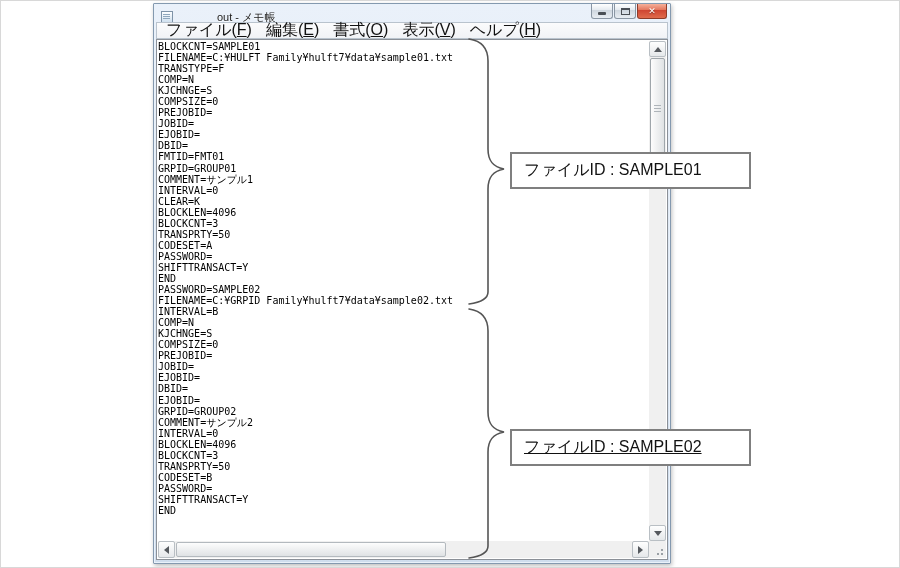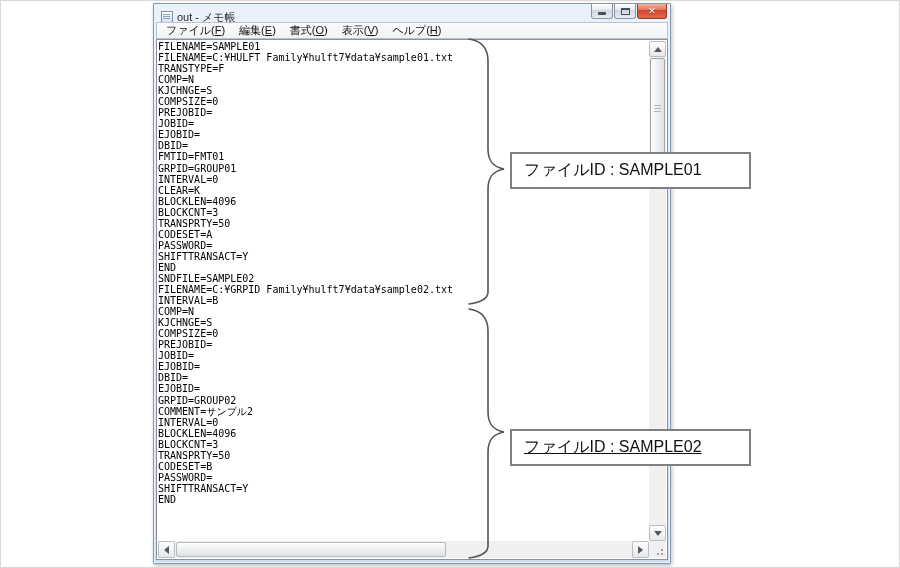--- a/index.html
+++ b/index.html
@@ -4,38 +4,38 @@
 <style>
   html,body{margin:0;padding:0;background:#fff;}
   #canvas{position:relative;width:900px;height:568px;background:#ffffff;border:1px solid #d8d8d8;box-sizing:border-box;overflow:hidden;
           font-family:"Liberation Sans","DejaVu Sans",sans-serif;}
 
   
   .window{position:absolute;left:152px;top:2px;width:516px;height:559px;
           background:linear-gradient(#eaf1fa,#cfdded);
           border:1px solid #8499af;border-radius:1px;
           box-shadow:0 0 0 1px #e9f1fa inset, 1px 2px 4px rgba(0,0,0,.25);}
-  .titlebar{position:absolute;left:0;top:0;width:100%;height:26px;display:flex;align-items:center;}
+  .titlebar{position:absolute;left:0;top:0;width:100%;height:26px;display:flex;align-items:center;gap:40px;}
   .win-icon{width:12px;height:12px;margin:0 4px 0 7px;position:relative;background:linear-gradient(#fdfeff,#cfe0ef);
             border:1px solid #7e93a8;box-sizing:border-box;}
   .win-icon:before{content:"";position:absolute;left:1px;top:2px;width:7px;height:1px;background:#8fa7bd;box-shadow:0 2px 0 #8fa7bd,0 4px 0 #8fa7bd;}
   .title-text{font-size:11px;color:#1c1c1c;text-shadow:0 1px 0 rgba(255,255,255,.8);}
   .caption-buttons{position:absolute;right:3px;top:0;display:flex;}
   .cap-btn{height:15px;box-sizing:border-box;border:1px solid #8a96a3;border-top:none;border-radius:0 0 3px 3px;
            display:flex;align-items:center;justify-content:center;cursor:default;}
   .btn-min,.btn-max{width:22px;background:linear-gradient(#ffffff,#e3e9ef 45%,#cfd7df 46%,#e8edf2);}
   .btn-min + .btn-max{margin-left:1px;}
   .btn-close{width:30px;margin-left:1px;background:linear-gradient(#f6b09a,#e2735a 45%,#cf4632 46%,#e06b4c);border-color:#8e3b28;}
   .glyph-min{width:8px;height:3px;background:#4a4f55;border-radius:1px;margin-top:4px;}
   .glyph-max{width:9px;height:7px;border:1px solid #4a4f55;border-top:2px solid #4a4f55;box-sizing:border-box;background:transparent;}
   .glyph-close{color:#fff;font-size:9px;font-weight:bold;line-height:1;text-shadow:0 1px 1px rgba(0,0,0,.4);}
 
   .menubar{position:absolute;left:2px;top:18px;width:512px;height:17px;background:linear-gradient(#fbfbfc,#f1f3f6);
            border:1px solid #b9c3cd;box-sizing:border-box;display:flex;align-items:center;padding-left:2px;}
-  .menu-item{font-size:11px;color:#111;padding:1px 7px;cursor:default;}
+  .menu-item{font-size:16px;color:#111;padding:1px 7px;cursor:default;}
   .menu-item u{text-decoration:underline;}
 
   
   .client{position:absolute;left:2px;top:35px;width:512px;height:521px;background:#fff;border:1px solid #8b9097;box-sizing:border-box;}
   .editor{position:absolute;left:1px;top:1px;right:18px;bottom:18px;overflow:hidden;background:#fff;cursor:text;}
   .editor .line{font-family:"DejaVu Sans Mono","Liberation Mono",monospace;font-size:10px;line-height:11.05px;
                 white-space:pre;color:#000;}
 
   
   .vscroll{position:absolute;top:1px;right:1px;width:17px;bottom:18px;background:#f0f0f0;}
@@ -94,42 +94,43 @@
     <div class="menubar" id="menubar">
         <span class="menu-item">ファイル(<u>F</u>)</span>
         <span class="menu-item">編集(<u>E</u>)</span>
         <span class="menu-item">書式(<u>O</u>)</span>
         <span class="menu-item">表示(<u>V</u>)</span>
         <span class="menu-item">ヘルプ(<u>H</u>)</span>
       </div>
 
     <div class="client">
       <div class="editor" id="editor">
-          <div class="line">FILENAME=SAMPLE01</div>
+          <div class="line">BLOCKCNT=SAMPLE01</div>
           <div class="line">FILENAME=C:¥HULFT Family¥hulft7¥data¥sample01.txt</div>
           <div class="line">TRANSTYPE=F</div>
           <div class="line">COMP=N</div>
           <div class="line">KJCHNGE=S</div>
           <div class="line">COMPSIZE=0</div>
           <div class="line">PREJOBID=</div>
           <div class="line">JOBID=</div>
           <div class="line">EJOBID=</div>
           <div class="line">DBID=</div>
           <div class="line">FMTID=FMT01</div>
           <div class="line">GRPID=GROUP01</div>
+          <div class="line">COMMENT=サンプル1</div>
           <div class="line">INTERVAL=0</div>
           <div class="line">CLEAR=K</div>
           <div class="line">BLOCKLEN=4096</div>
           <div class="line">BLOCKCNT=3</div>
           <div class="line">TRANSPRTY=50</div>
           <div class="line">CODESET=A</div>
           <div class="line">PASSWORD=</div>
           <div class="line">SHIFTTRANSACT=Y</div>
           <div class="line">END</div>
-          <div class="line">SNDFILE=SAMPLE02</div>
+          <div class="line">PASSWORD=SAMPLE02</div>
           <div class="line">FILENAME=C:¥GRPID Family¥hulft7¥data¥sample02.txt</div>
           <div class="line">INTERVAL=B</div>
           <div class="line">COMP=N</div>
           <div class="line">KJCHNGE=S</div>
           <div class="line">COMPSIZE=0</div>
           <div class="line">PREJOBID=</div>
           <div class="line">JOBID=</div>
           <div class="line">EJOBID=</div>
           <div class="line">DBID=</div>
           <div class="line">EJOBID=</div>

